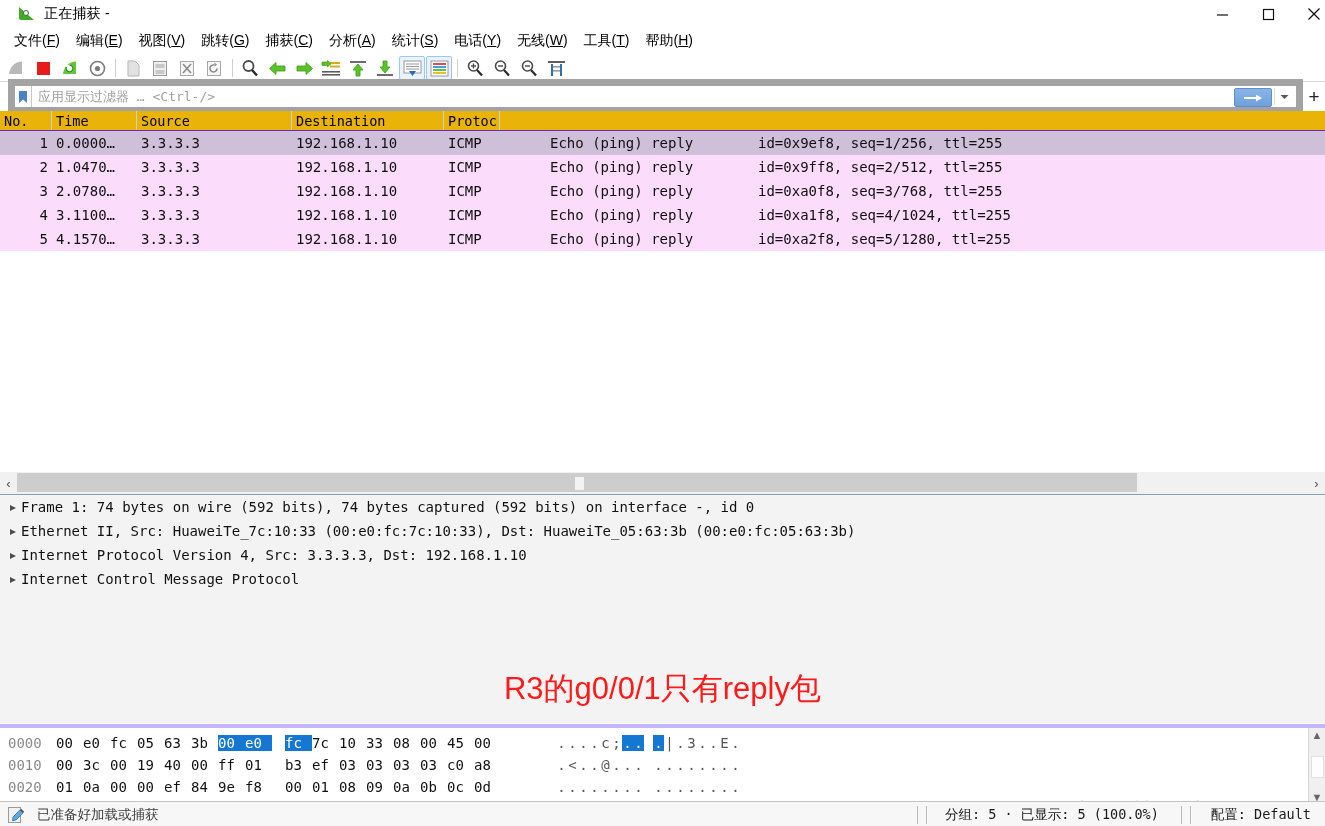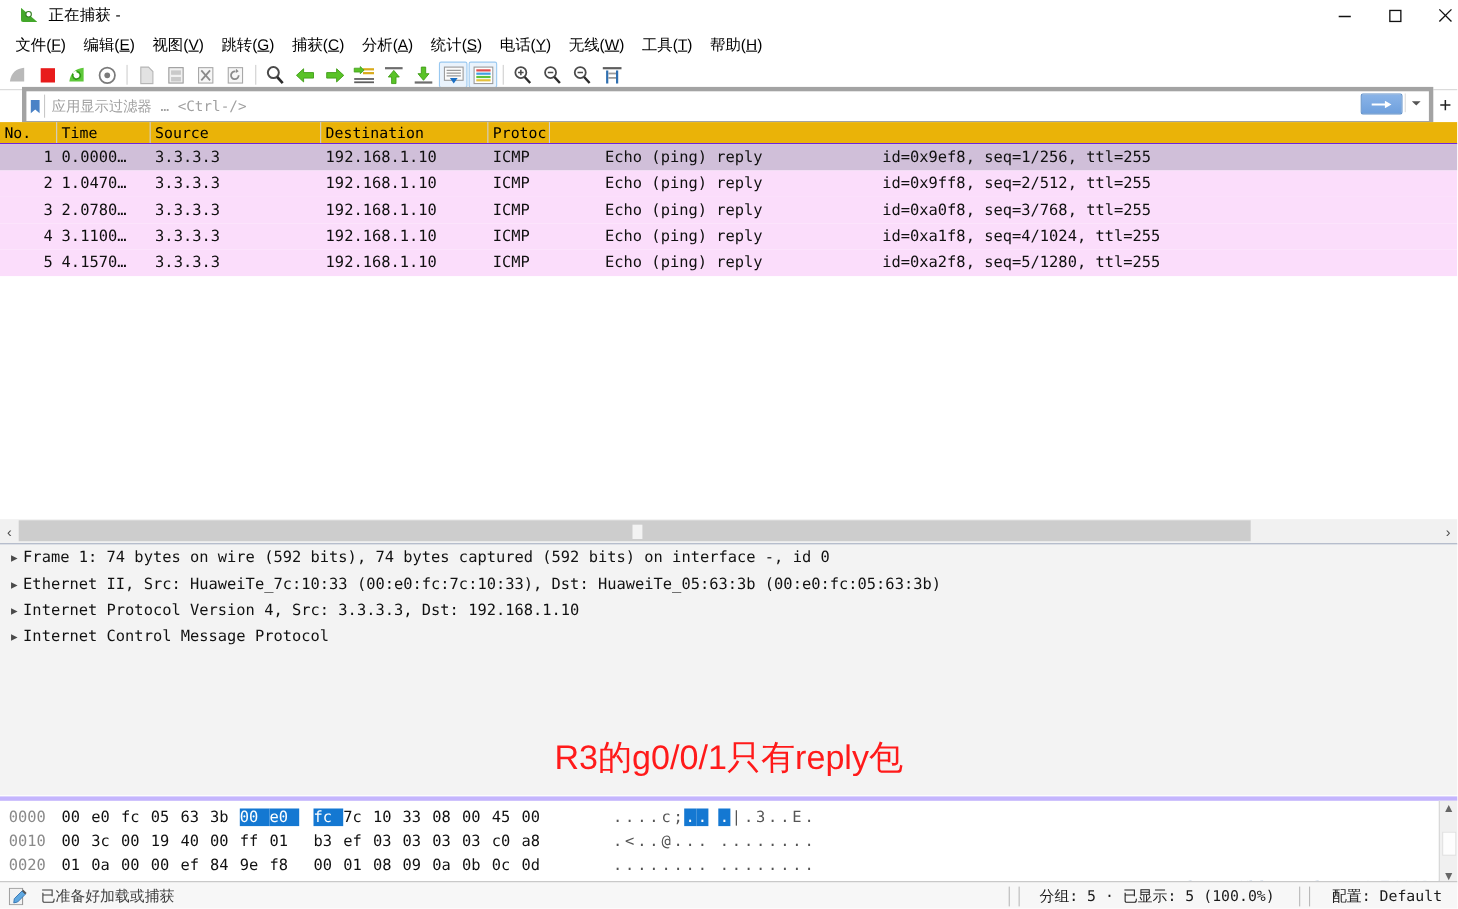--- a/index.html
+++ b/index.html
@@ -86,22 +86,22 @@
   }
 
   
   .filterbar {
     position: absolute; left: 0; top: 83px; width: 1325px; height: 27px;
     background: #ffffff;
     display: flex; align-items: center;
     box-sizing: border-box;
   }
   .filter-input-wrap {
-    position: relative; flex: 1 1 auto; height: 35px; margin-left: 20px;
-    border: 4px solid #a3a3a3; background: #fff;
+    position: relative; flex: 1 1 auto; height: 35px; margin-left: 8px;
+    border: 7px solid #a3a3a3; background: #fff;
     display: flex; align-items: center; box-sizing: border-box;
   }
   .filter-bookmark {
     width: 16px; height: 21px; flex: none;
     display: flex; align-items: center; justify-content: center;
     border-right: 1px solid #c8c8c8;
   }
   .filter-ph {
     font-family: "DejaVu Sans Mono", monospace;
     font-size: 13px; color: #a0a0a0; margin-left: 6px; white-space: nowrap;
@@ -158,21 +158,21 @@
   .prow.selected { background: #d0bfd9; }
   .pcell {
     font-family: "DejaVu Sans Mono", monospace;
     font-size: 14px; color: #101010;
     display: flex; align-items: center;
     box-sizing: border-box; overflow: hidden; white-space: nowrap;
     flex: none;
   }
   .pcell.num { justify-content: flex-end; padding-right: 4px; }
   .pcell.lpad { padding-left: 4px; }
-  .info-flex { display: flex; align-items: center; gap: 44px; }
+  .info-flex { display: flex; align-items: center; }
   .info-desc { width: 208px; flex: none; }
 
   
   .hscroll {
     position: absolute; left: 0; top: 472px; width: 1325px; height: 22px;
     background: #f1f1f1;
     display: flex; align-items: center;
     border-bottom: 1px solid #8f9bb3;
   }
   .hs-arrow {

